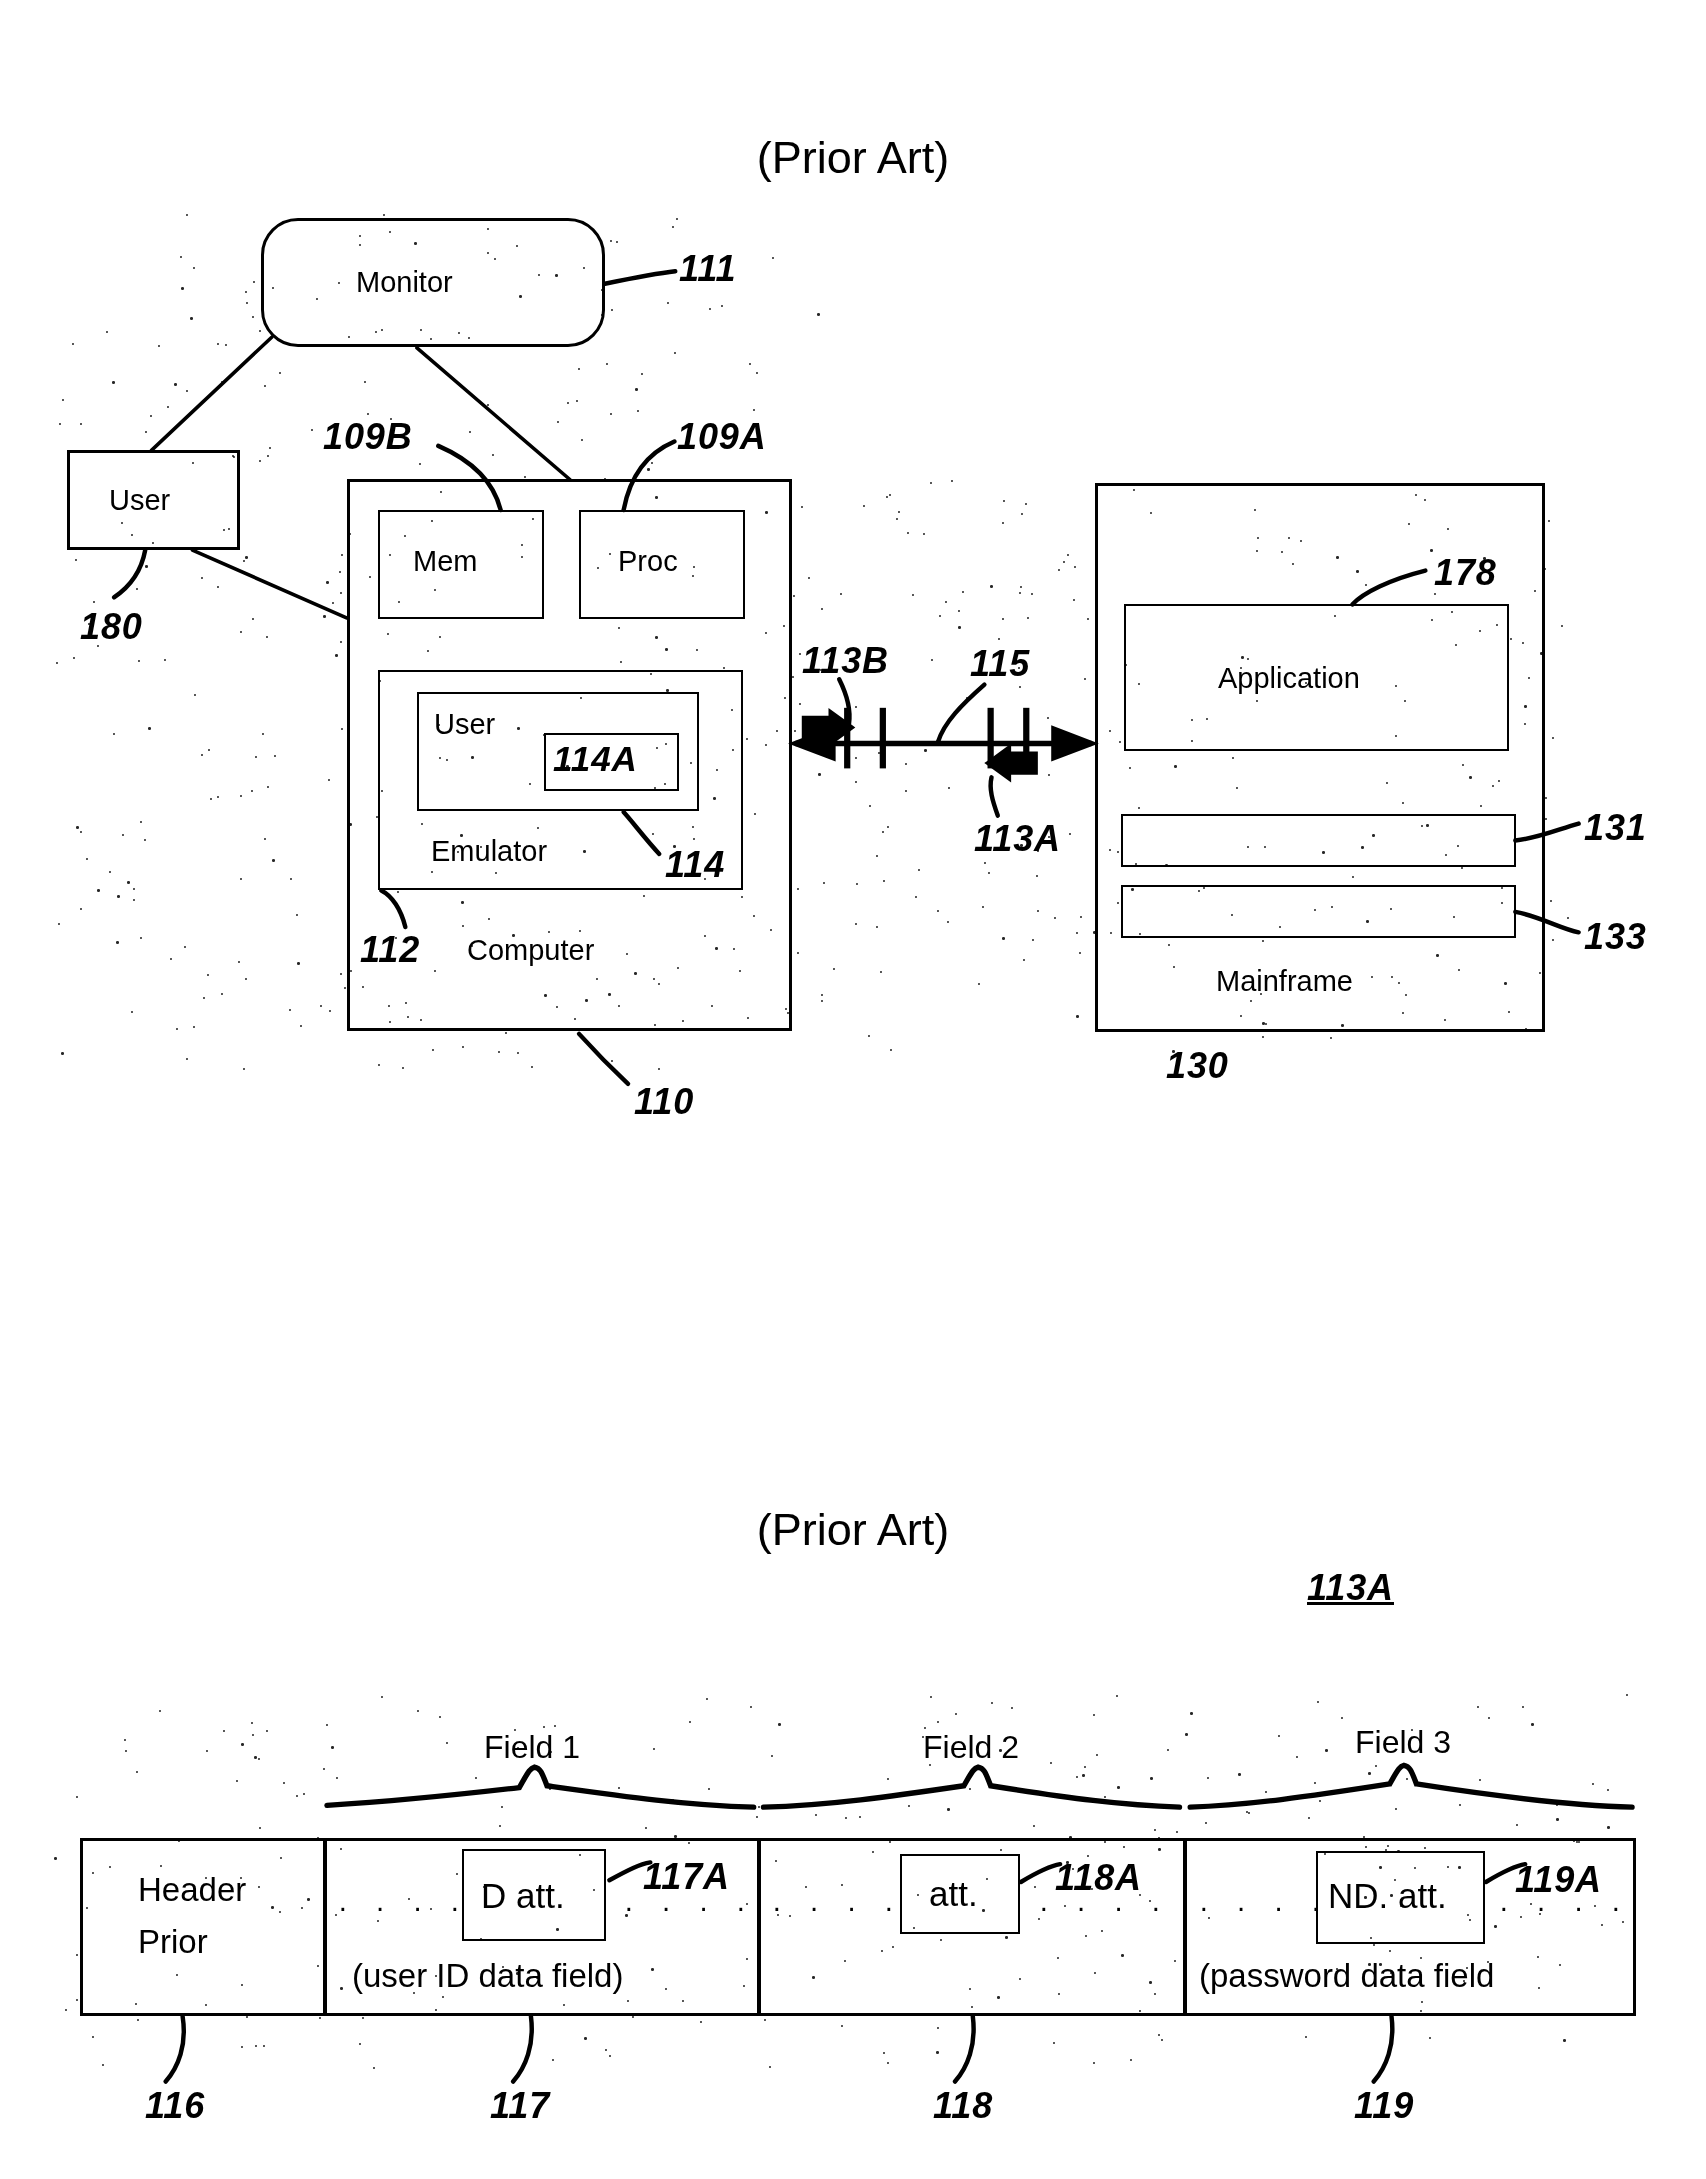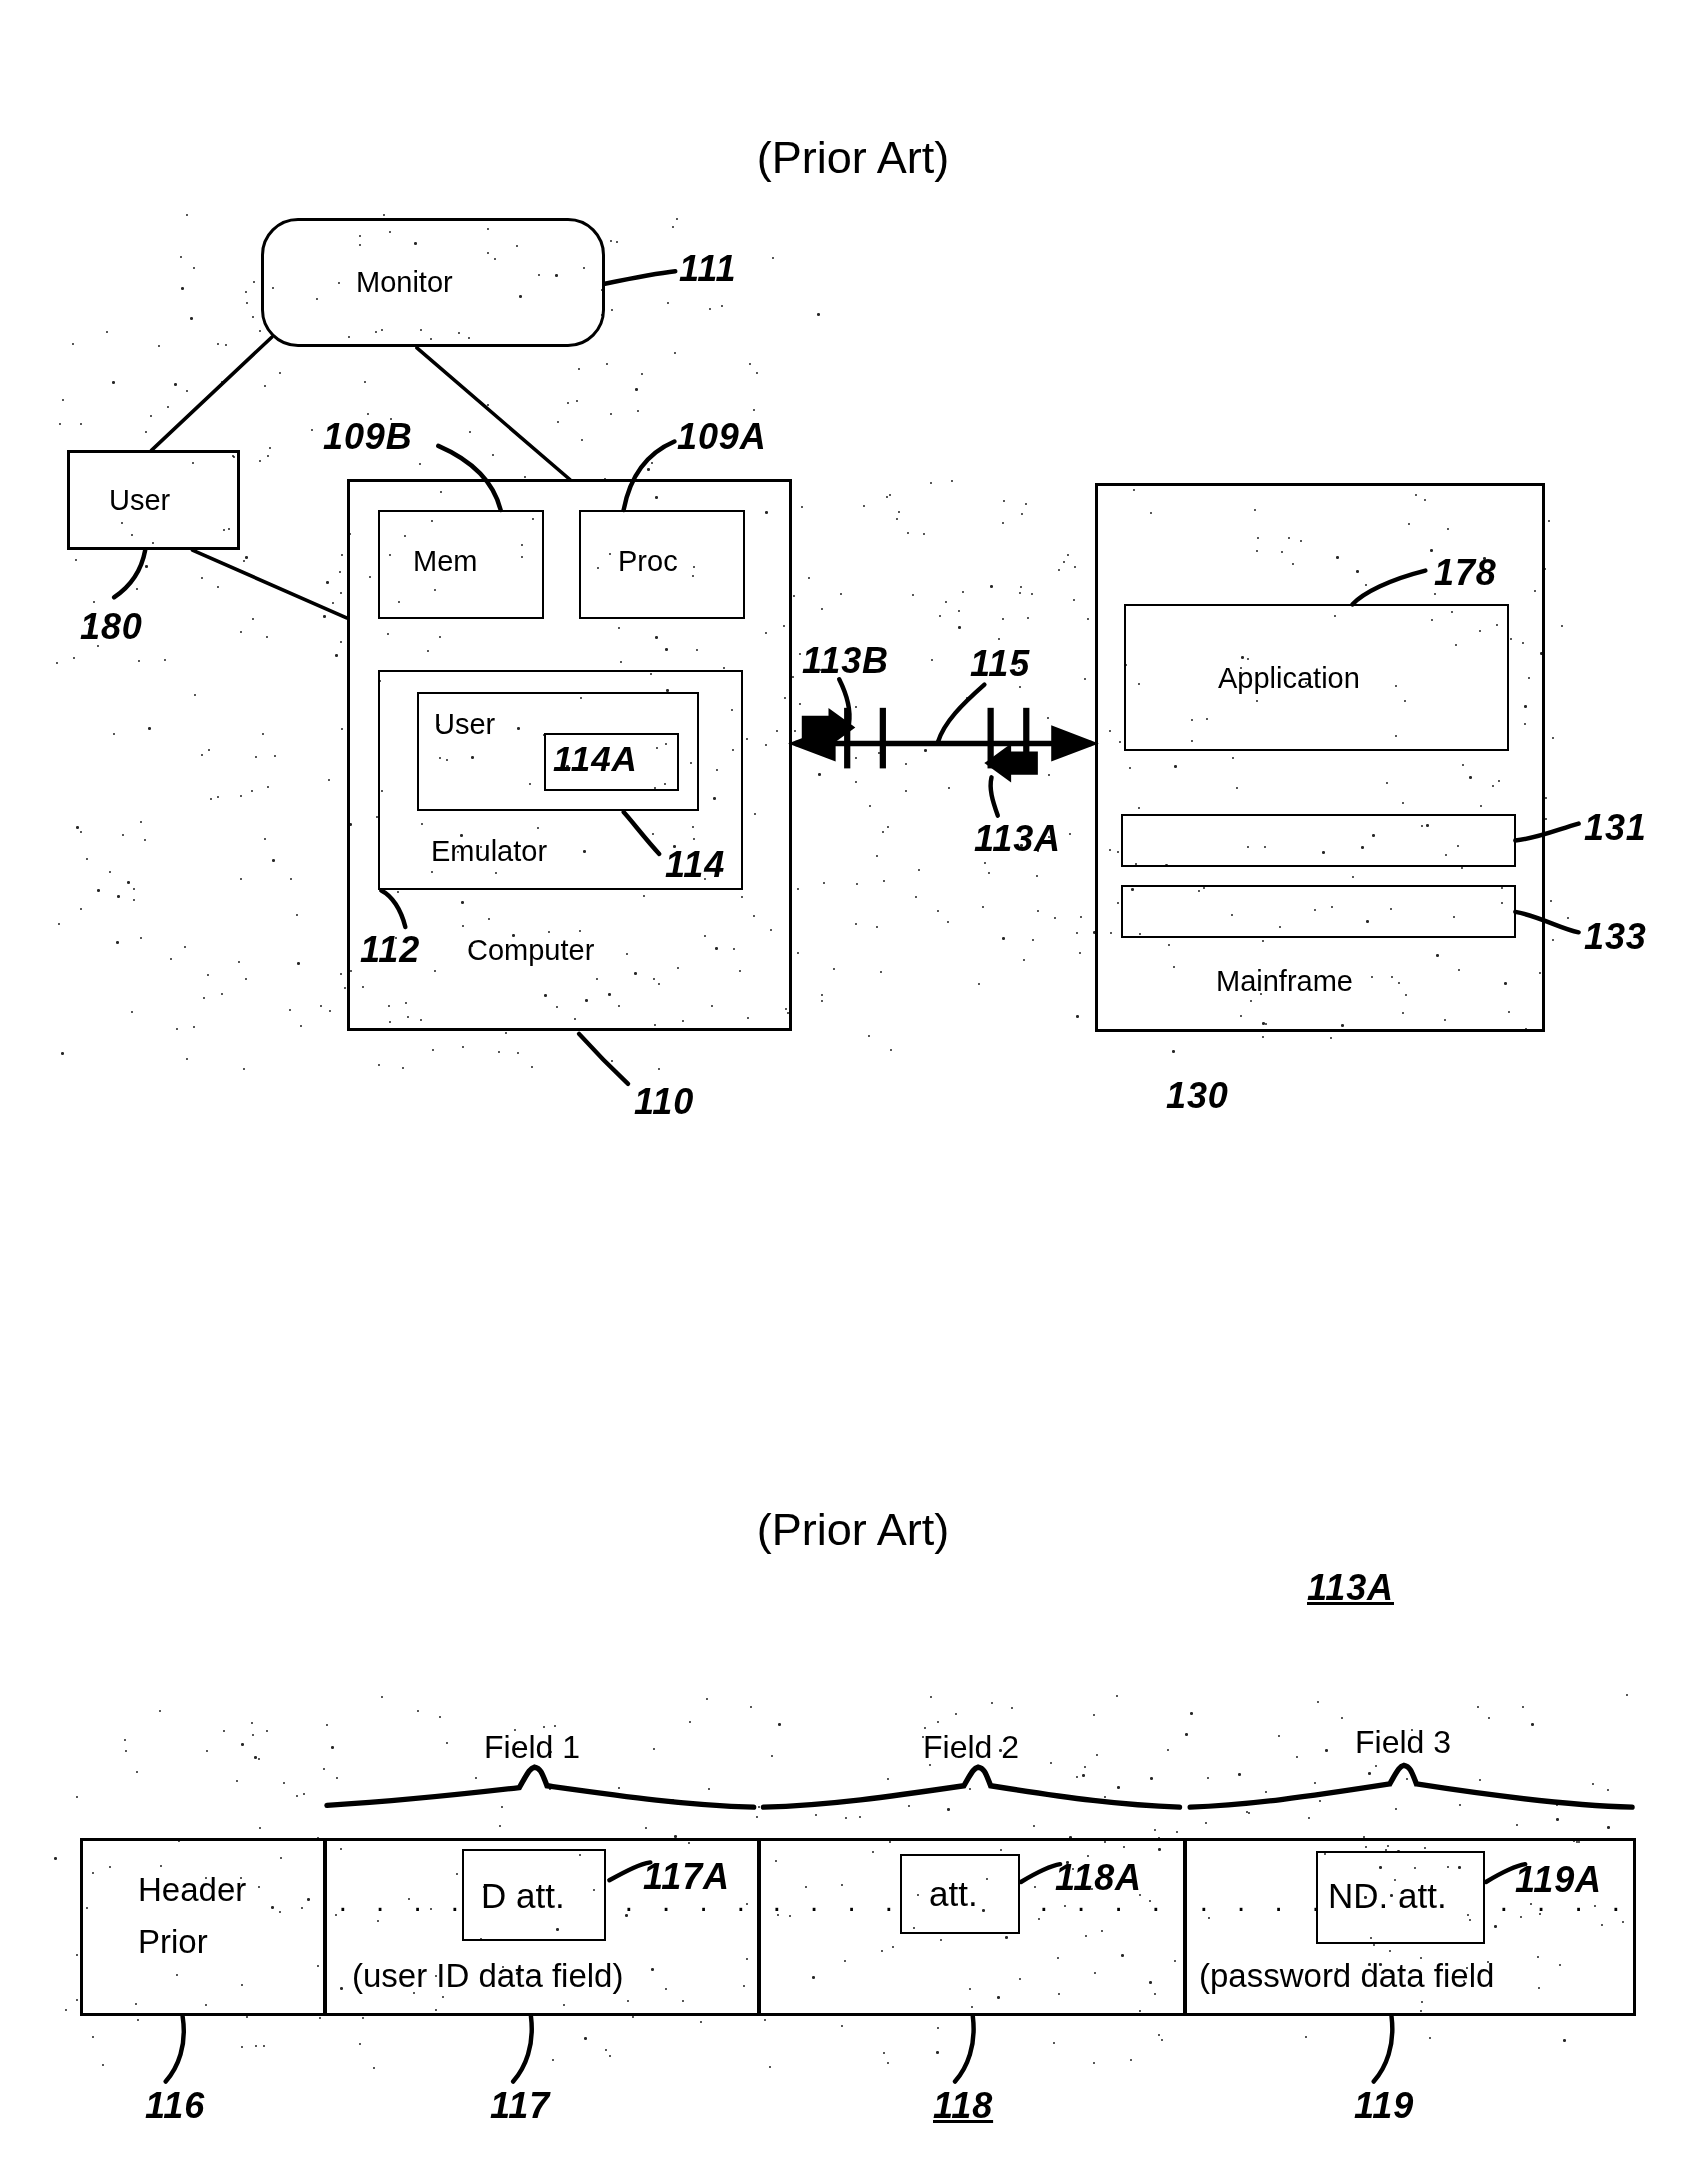--- a/index.html
+++ b/index.html
@@ -87,21 +87,21 @@
 
   <div class="box thin" style="left:544px;top:733px;width:135px;height:58px;"></div>
   <div class="ref" style="left:553px;top:739px;font-size:35px;">114A</div>
 
   <div class="ref" style="left:802px;top:640px;">113B</div>
   <div class="ref" style="left:970px;top:643px;">115</div>
   <div class="ref" style="left:974px;top:818px;">113A</div>
 
   <div class="box" style="left:1095px;top:483px;width:450px;height:549px;"></div>
   <div class="lbl" style="left:1216px;top:965px;">Mainframe</div>
-  <div class="ref" style="left:1166px;top:1075px;">130</div>
+  <div class="ref" style="left:1166px;top:1045px;">130</div>
 
   <div class="box thin" style="left:1124px;top:604px;width:385px;height:147px;"></div>
   <div class="lbl" style="left:1218px;top:662px;">Application</div>
   <div class="ref" style="left:1434px;top:552px;">178</div>
 
   <div class="box thin" style="left:1121px;top:814px;width:395px;height:53px;"></div>
   <div class="ref" style="left:1584px;top:807px;">131</div>
 
   <div class="box thin" style="left:1121px;top:885px;width:395px;height:53px;"></div>
   <div class="ref" style="left:1584px;top:916px;">133</div>
@@ -137,21 +137,21 @@
 
   <div class="dots" style="left:1199px;top:1891px;">· · · ·</div>
   <div class="box thin" style="left:1316px;top:1851px;width:169px;height:93px;"></div>
   <div class="lbl" style="left:1328px;top:1876px;font-size:35px;">ND. att.</div>
   <div class="ref" style="left:1515px;top:1859px;">119A</div>
   <div class="dots" style="left:1499px;top:1891px;">· · · ·</div>
   <div class="lbl" style="left:1199px;top:1957px;font-size:33px;">(password data field</div>
 
   <div class="ref" style="left:145px;top:2085px;">116</div>
   <div class="ref" style="left:490px;top:2085px;">117</div>
-  <div class="ref" style="left:933px;top:2085px;text-decoration:underline;">118</div>
+  <div class="ref" style="left:933px;top:2085px;">118</div>
   <div class="ref" style="left:1354px;top:2085px;">119</div>
 
   <svg class="ovl" viewBox="0 0 1915 2446">
     <g stroke="#000" fill="none" stroke-width="4" stroke-linecap="round">
 
       <path d="M305,378 L170,505"></path>
 
       <path d="M468,390 L640,538"></path>
 
       <path d="M216,617 L389,693"></path>

